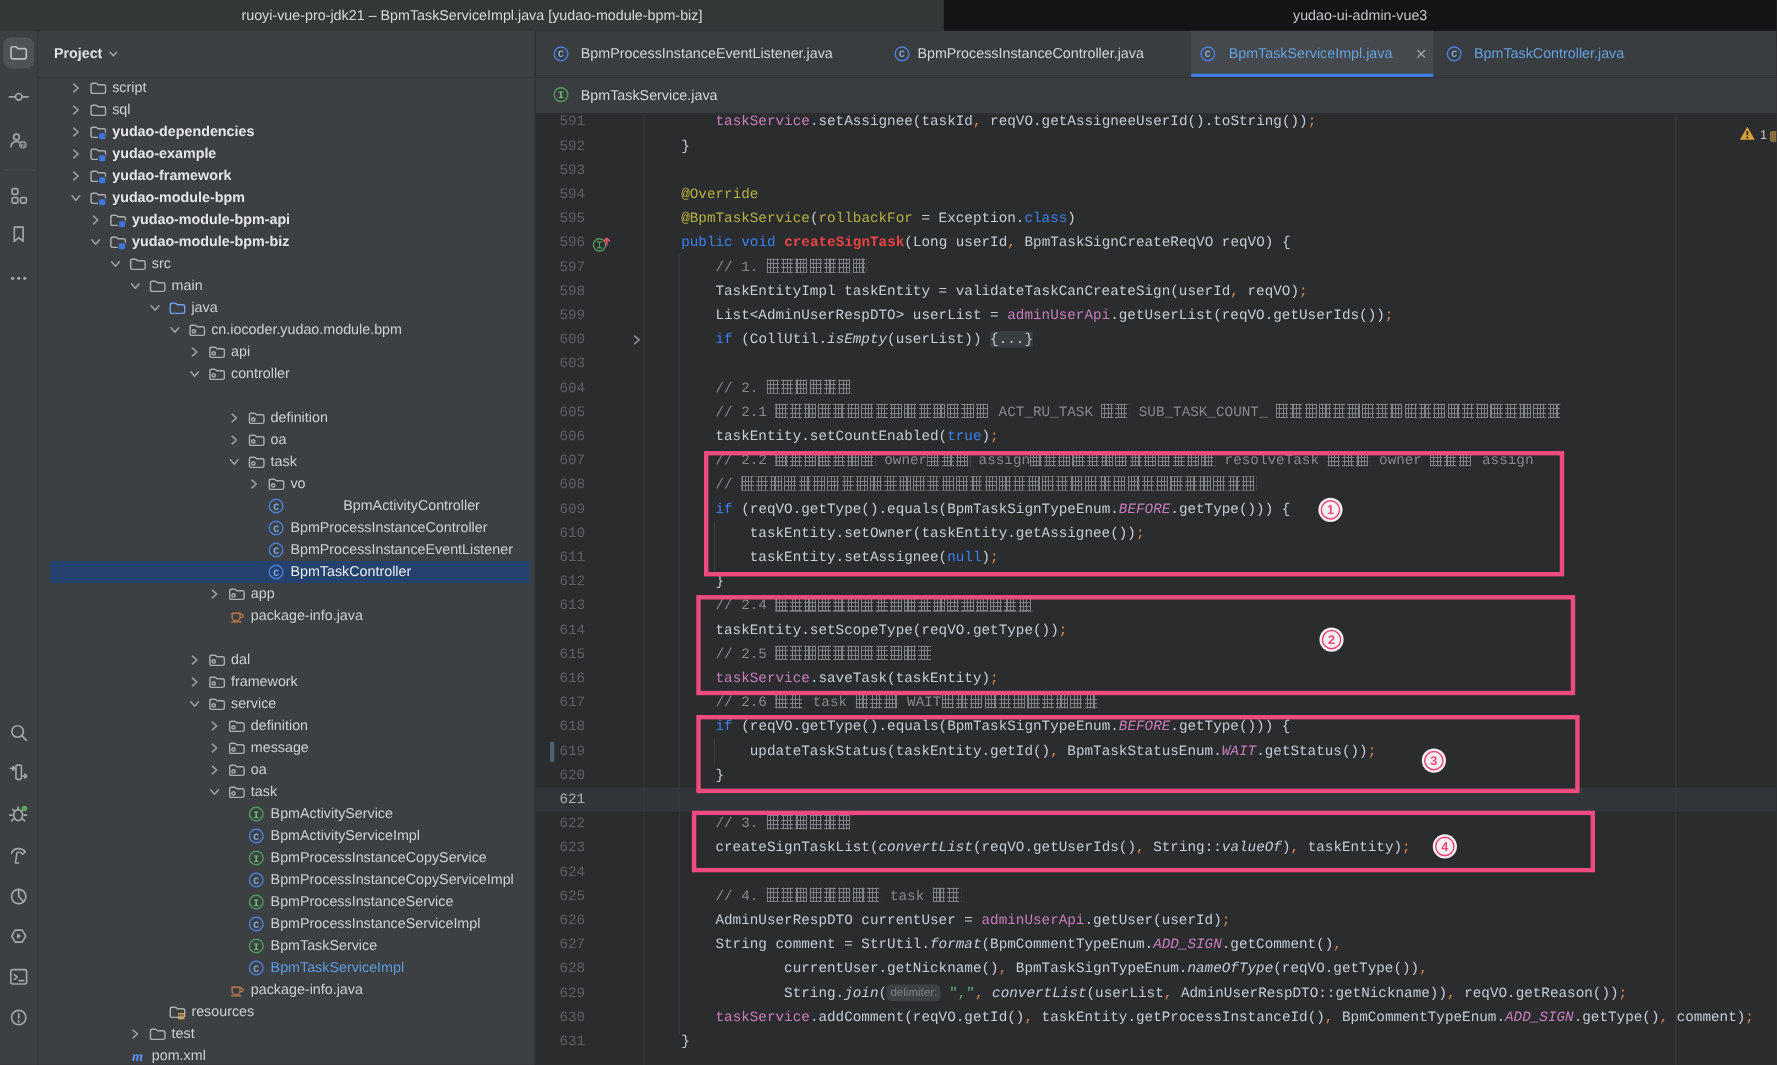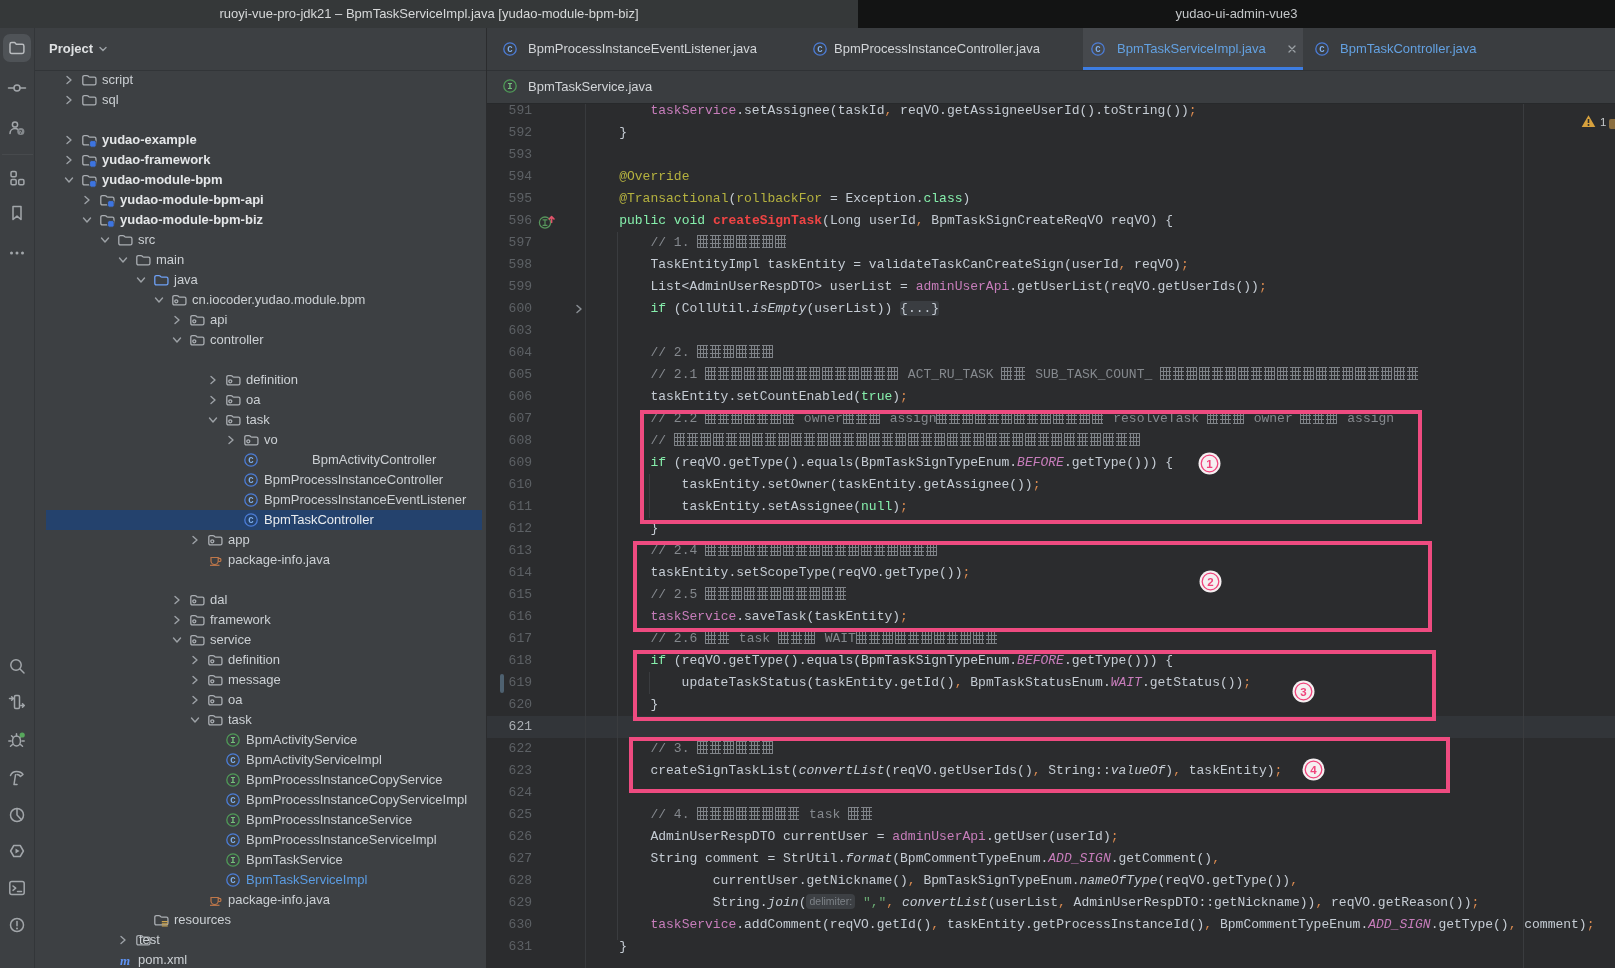--- a/index.html
+++ b/index.html
@@ -24,21 +24,21 @@
 .tabicon{position:absolute;top:13px;width:16px;height:16px}
 #row2{position:absolute;left:0;top:43px;width:1128px;height:33px;background:#3a3d40;border-bottom:1px solid #27292b}
 #edbody{position:absolute;left:0;top:76px;width:1128px;height:864px;background:#2b2c2e;overflow:hidden}
 #curline{position:absolute;left:0;top:612px;width:1128px;height:22px;background:#323539}
 #gutsep{position:absolute;left:98px;top:0;width:1px;height:864px;background:#383a3d}
 .guide{position:absolute;width:1px;background:#3a3c3f}
 pre{font-family:"Liberation Mono",monospace;font-size:13px;line-height:22px;position:absolute;white-space:pre}
 #gut{left:0;top:-4px;width:45px;text-align:right;color:#5d6165}
 #gut .cur{color:#abafb4}
 #code{left:101px;top:-4px;color:#c5ccd4}
-.k{color:#86efac}
+.k{color:#3b82f6}
 .sc{color:#d98a50}
 .an{color:#b5b23f}
 .fn{color:#ef4444;font-weight:bold}
 .fl{color:#c77dbb}
 .st{color:#c77dbb;font-style:italic}
 .cm{color:#85898e}
 .s{color:#6aab73}
 .it{font-style:italic}
 .cj{display:inline-block;height:13px;margin-bottom:-2px;background:
  repeating-linear-gradient(90deg,rgba(43,44,46,0) 0 11px,#2b2c2e 11px 13px),
@@ -170,20 +170,34 @@
           <path d="M5 3.5l4 3.5-4 3.5" stroke="#9da1a6" stroke-width="1.4" fill="none" stroke-linecap="round" stroke-linejoin="round"></path>
         </svg>
       </span>
       <span class="ticon" style="left:46px">
         <svg width="16" height="16" viewBox="0 0 16 16">
           <path d="M1.8 5.2q0-1.6 1.6-1.6h2.7q.5 0 .9.35l.9.85q.35.3.85.3h4.6q1.6 0 1.6 1.6v4.6q0 1.6-1.6 1.6H3.4q-1.6 0-1.6-1.6z" stroke="#aaaeb3" stroke-width="1.3" fill="none" stroke-linejoin="round"></path>
         </svg>
       </span>
       <span class="txt" style="left:67px;">sql</span>
     </div>
+    <div class="trow" style="left:0;top:82px;width:451px">
+      <span class="tchev" style="left:27px">
+        <svg width="14" height="14" viewBox="0 0 14 14">
+          <path d="M5 3.5l4 3.5-4 3.5" stroke="#9da1a6" stroke-width="1.4" fill="none" stroke-linecap="round" stroke-linejoin="round"></path>
+        </svg>
+      </span>
+      <span class="ticon" style="left:46px">
+        <svg width="16" height="16" viewBox="0 0 16 16">
+          <path d="M1.8 5.2q0-1.6 1.6-1.6h2.7q.5 0 .9.35l.9.85q.35.3.85.3h4.6q1.6 0 1.6 1.6v4.6q0 1.6-1.6 1.6H3.4q-1.6 0-1.6-1.6z" stroke="#aaaeb3" stroke-width="1.3" fill="none" stroke-linejoin="round"></path>
+          <rect x="8.6" y="8.6" width="6.6" height="6.6" rx="1.8" fill="#3d74e0" stroke="#3d4043" stroke-width="1"></rect>
+        </svg>
+      </span>
+      <span class="txt" style="left:67px;"><b>yudao-dependencies</b></span>
+    </div>
     <div class="trow" style="left:0;top:102px;width:451px">
       <span class="tchev" style="left:27px">
         <svg width="14" height="14" viewBox="0 0 14 14">
           <path d="M5 3.5l4 3.5-4 3.5" stroke="#9da1a6" stroke-width="1.4" fill="none" stroke-linecap="round" stroke-linejoin="round"></path>
         </svg>
       </span>
       <span class="ticon" style="left:46px">
         <svg width="16" height="16" viewBox="0 0 16 16">
           <path d="M1.8 5.2q0-1.6 1.6-1.6h2.7q.5 0 .9.35l.9.85q.35.3.85.3h4.6q1.6 0 1.6 1.6v4.6q0 1.6-1.6 1.6H3.4q-1.6 0-1.6-1.6z" stroke="#aaaeb3" stroke-width="1.3" fill="none" stroke-linejoin="round"></path>
           <rect x="8.6" y="8.6" width="6.6" height="6.6" rx="1.8" fill="#3d74e0" stroke="#3d4043" stroke-width="1"></rect>
@@ -643,21 +657,21 @@
       <span class="tchev" style="left:81px">
         <svg width="14" height="14" viewBox="0 0 14 14">
           <path d="M5 3.5l4 3.5-4 3.5" stroke="#9da1a6" stroke-width="1.4" fill="none" stroke-linecap="round" stroke-linejoin="round"></path>
         </svg>
       </span>
       <span class="ticon" style="left:100px">
         <svg width="16" height="16" viewBox="0 0 16 16">
           <path d="M1.8 5.2q0-1.6 1.6-1.6h2.7q.5 0 .9.35l.9.85q.35.3.85.3h4.6q1.6 0 1.6 1.6v4.6q0 1.6-1.6 1.6H3.4q-1.6 0-1.6-1.6z" stroke="#aaaeb3" stroke-width="1.3" fill="none" stroke-linejoin="round"></path>
         </svg>
       </span>
-      <span class="txt" style="left:104px;text-align:center;">test</span>
+      <span class="txt" style="left:121px;text-align:center;">test</span>
     </div>
     <div class="trow" style="left:0;top:922px;width:451px">
       <span class="ticon" style="left:82px">
         <svg width="16" height="16" viewBox="0 0 16 16">
           <text x="8" y="12.5" font-family="Liberation Serif" font-style="italic" font-weight="bold" font-size="13" fill="#5e93f5" text-anchor="middle">m</text>
         </svg>
       </span>
       <span class="txt" style="left:103px;">pom.xml</span>
     </div>
   </div>
@@ -761,21 +775,21 @@
       <div class="abs" style="left:85px;top:198px">
         <svg width="14" height="14" viewBox="0 0 14 14">
           <path d="M5 3.5l4 3.5-4 3.5" stroke="#8a8f94" stroke-width="1.5" fill="none" stroke-linecap="round" stroke-linejoin="round"></path>
         </svg>
       </div>
       <div class="abs" style="left:13px;top:570px;width:4px;height:19px;border-radius:2px;background:#4e6170"></div>
       <pre id="code">        <span class="fl">taskService</span>.setAssignee(taskId<span class="sc">,</span> reqVO.getAssigneeUserId().toString())<span class="sc">;</span>
     }
 
     <span class="an">@Override</span>
-    <span class="an">@Transactional</span>(<span class="an">rollbackFor</span> = Exception.<span class="k">class</span>)
+    <span class="an">@BpmTaskService</span>(<span class="an">rollbackFor</span> = Exception.<span class="k">class</span>)
     <span class="k">public</span> <span class="k">void</span> <span class="fn">createSignTask</span>(Long userId<span class="sc">,</span> BpmTaskSignCreateReqVO reqVO) {
         <span class="cm">// 1. <i class="cj" style="width:91px"></i></span>
         TaskEntityImpl taskEntity = validateTaskCanCreateSign(userId<span class="sc">,</span> reqVO)<span class="sc">;</span>
         List&lt;AdminUserRespDTO&gt; userList = <span class="fl">adminUserApi</span>.getUserList(reqVO.getUserIds())<span class="sc">;</span>
         <span class="k">if</span> (CollUtil.<span class="it">isEmpty</span>(userList)) <span class="fold">{...}</span>
 
         <span class="cm">// 2. <i class="cj" style="width:78px"></i></span>
         <span class="cm">// 2.1 <i class="cj" style="width:195px"></i> ACT_RU_TASK <i class="cj" style="width:26px"></i> SUB_TASK_COUNT_ <i class="cj" style="width:260px"></i></span>
         taskEntity.setCountEnabled(<span class="k">true</span>)<span class="sc">;</span>
         <span class="cm">// 2.2 <i class="cj" style="width:91px"></i> owner<i class="cj" style="width:39px"></i> assign<i class="cj" style="width:169px"></i> resolveTask <i class="cj" style="width:39px"></i> owner <i class="cj" style="width:39px"></i> assign</span>

